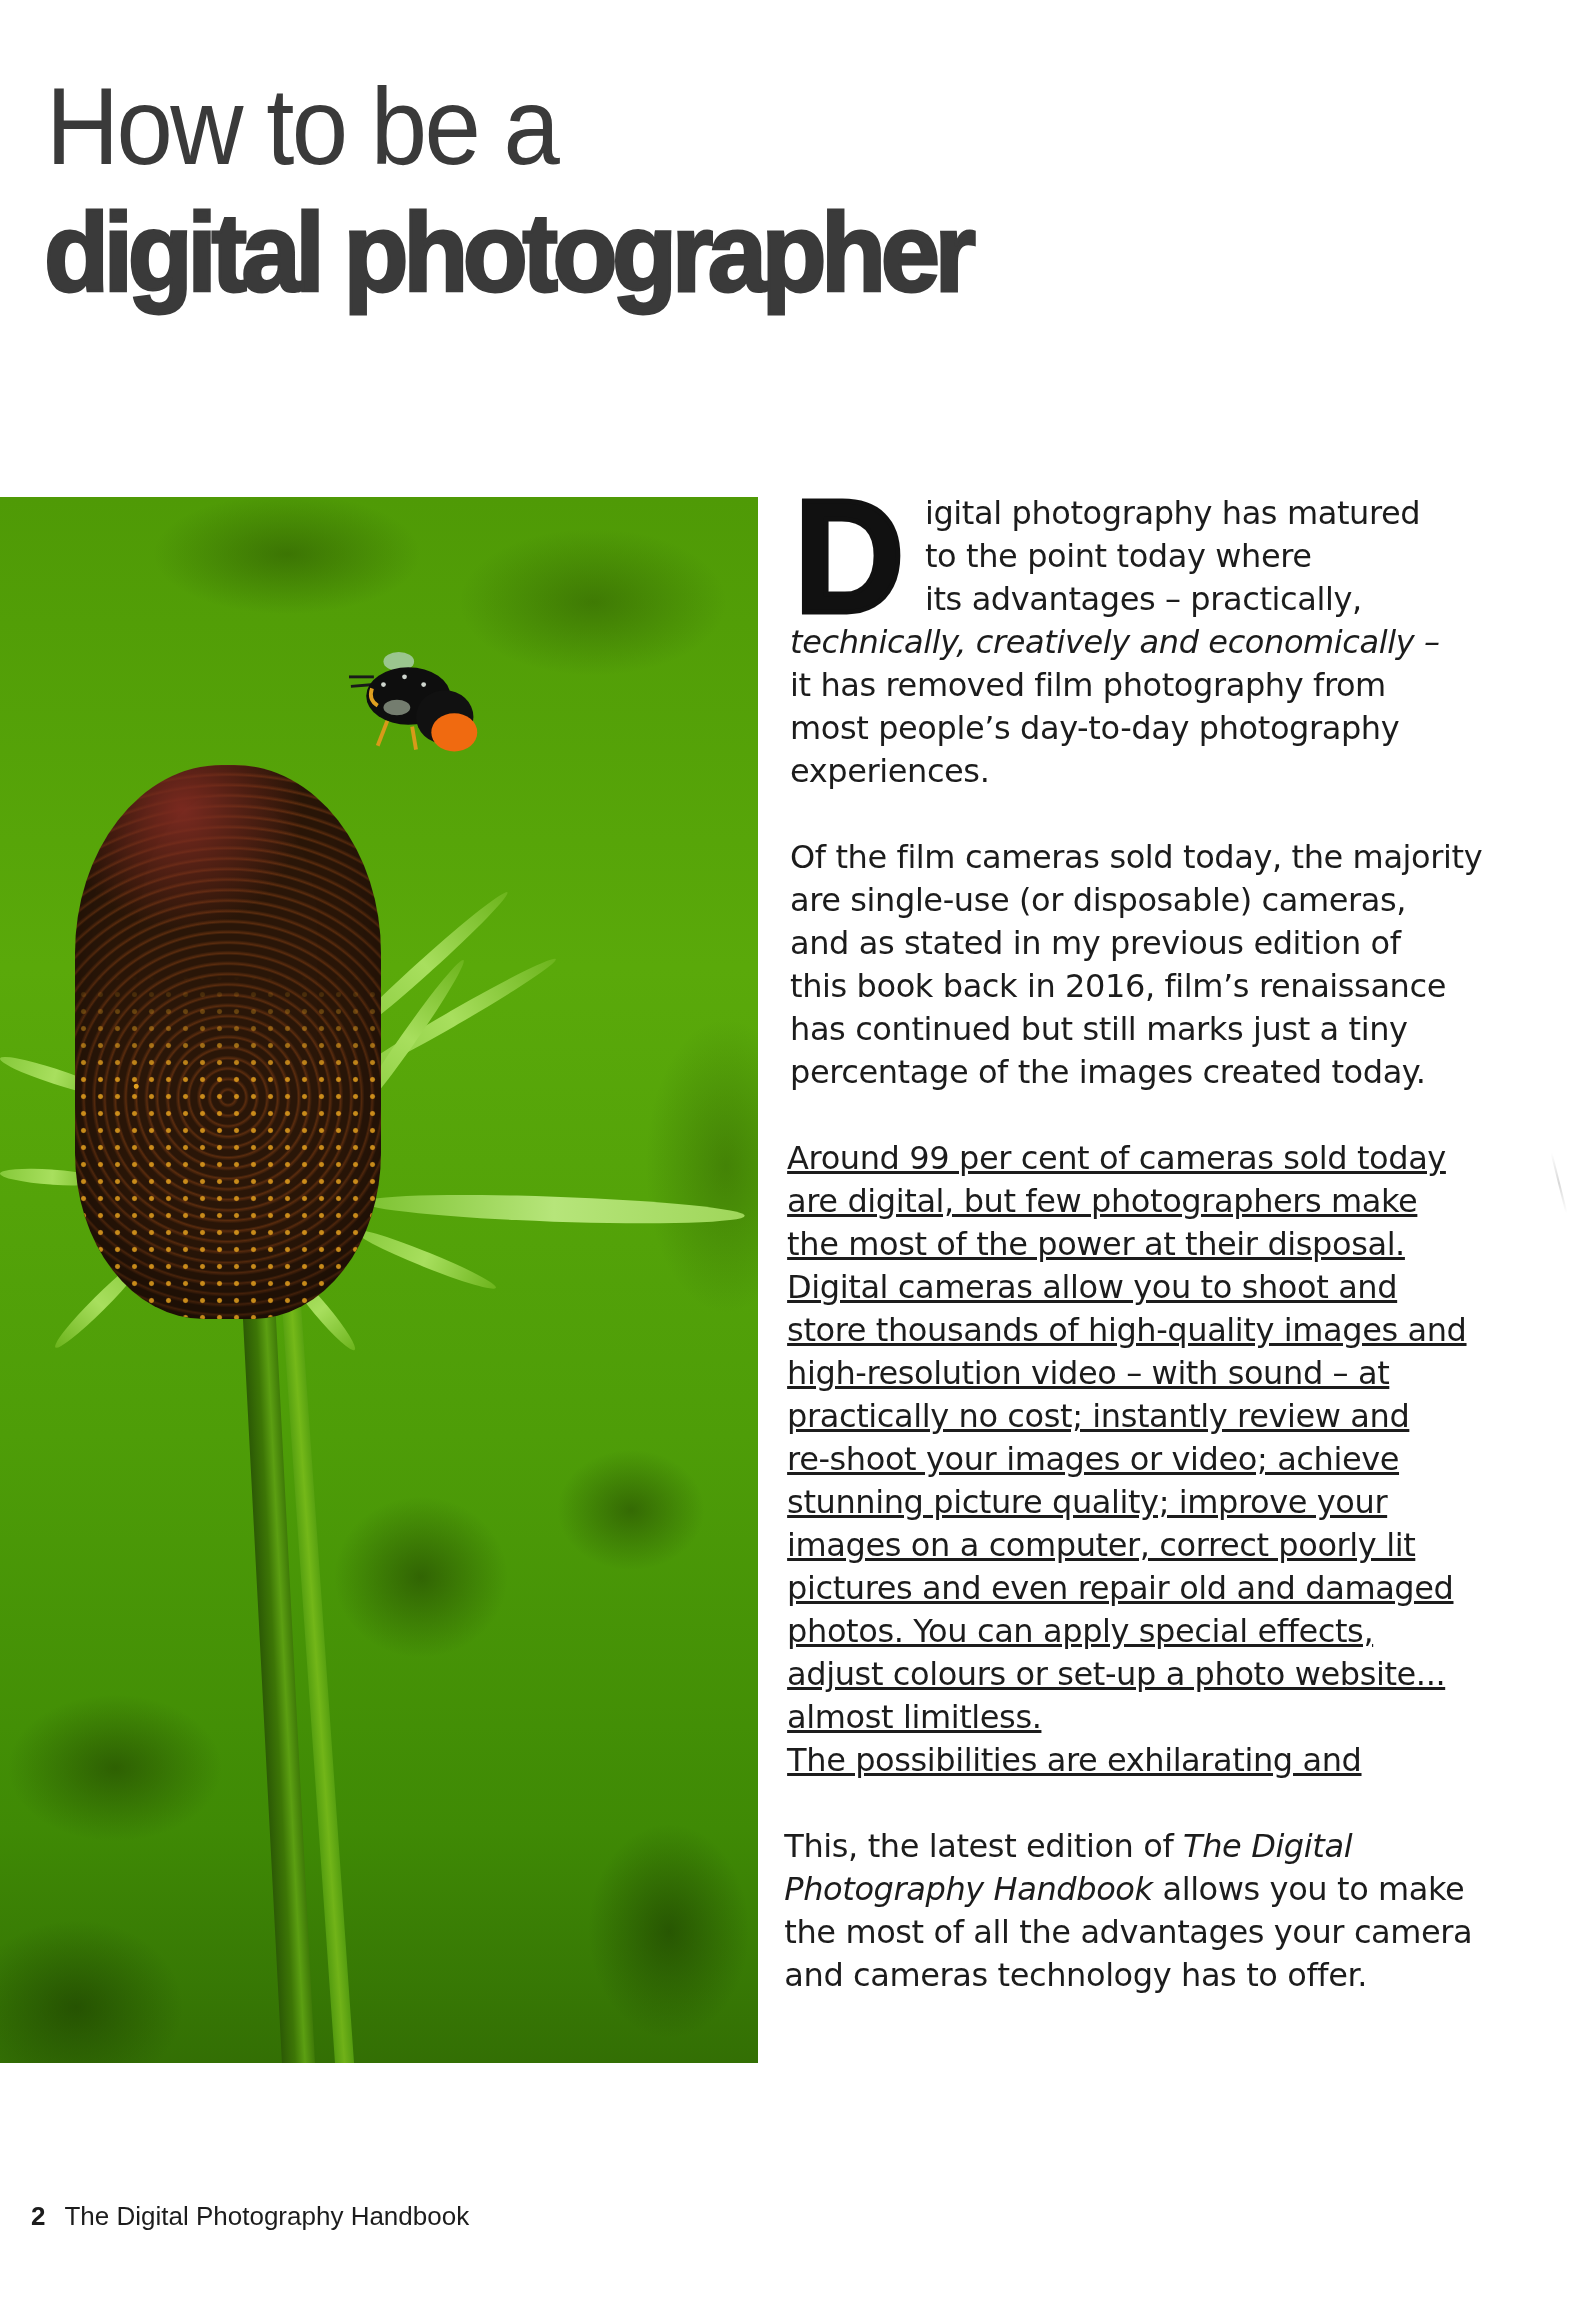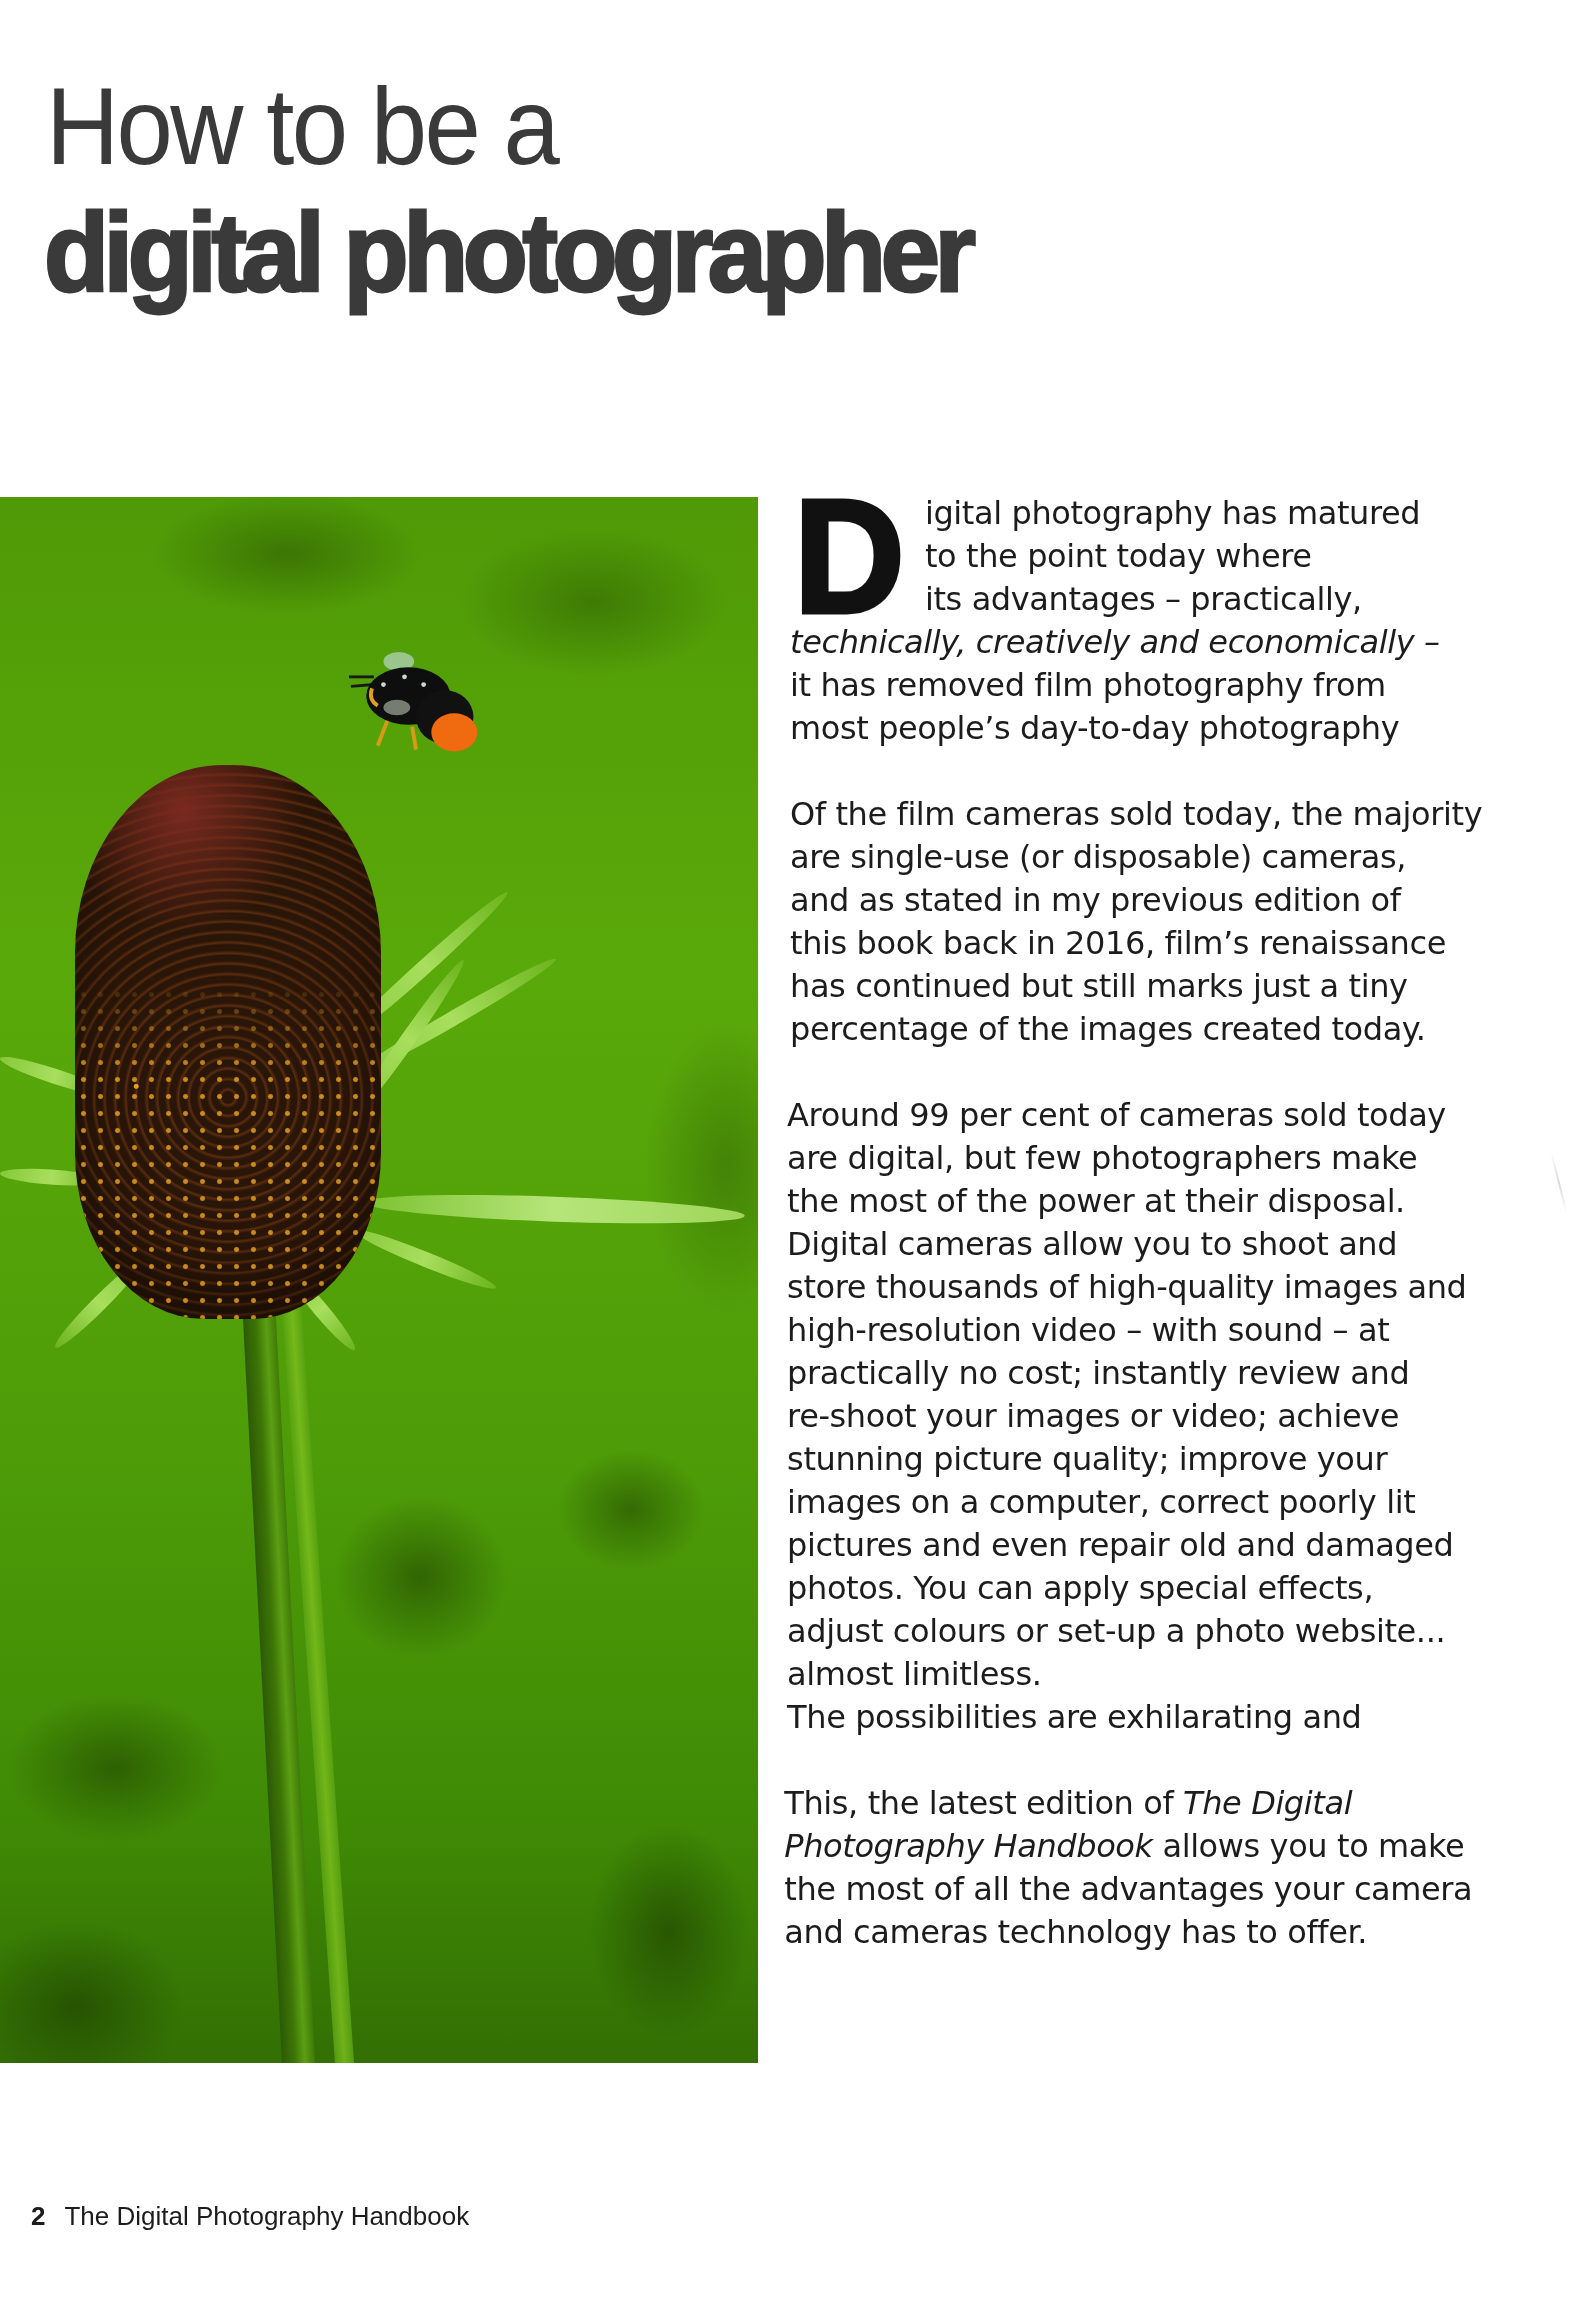--- a/index.html
+++ b/index.html
@@ -241,32 +241,33 @@
 <div class="body-col">
 
   <div class="para dropcap-para">
     <span class="dropcap">D</span>
     <span class="line">igital photography has matured</span>
     <span class="line">to the point today where</span>
     <span class="line">its advantages – practically,</span>
     <span class="line" style="clear:left;font-style:italic;">technically, creatively and economically –</span>
     <span class="line">it has removed film photography from</span>
     <span class="line">most people’s day-to-day photography</span>
+    <span class="line">experiences.</span>
   </div>
 
   <div class="para">
     <span class="line">Of the film cameras sold today, the majority</span>
     <span class="line">are single-use (or disposable) cameras,</span>
     <span class="line">and as stated in my previous edition of</span>
     <span class="line">this book back in 2016, film’s renaissance</span>
     <span class="line">has continued but still marks just a tiny</span>
     <span class="line">percentage of the images created today.</span>
   </div>
 
-  <div class="para" style="margin-left:-2.9px;">
+  <div class="para" style="margin-left:-2.9px;text-decoration:underline;">
     <span class="line">Around 99 per cent of cameras sold today</span>
     <span class="line">are digital, but few photographers make</span>
     <span class="line">the most of the power at their disposal.</span>
     <span class="line">Digital cameras allow you to shoot and</span>
     <span class="line">store thousands of high-quality images and</span>
     <span class="line">high-resolution video – with sound – at</span>
     <span class="line">practically no cost; instantly review and</span>
     <span class="line">re-shoot your images or video; achieve</span>
     <span class="line">stunning picture quality; improve your</span>
     <span class="line">images on a computer, correct poorly lit</span>

